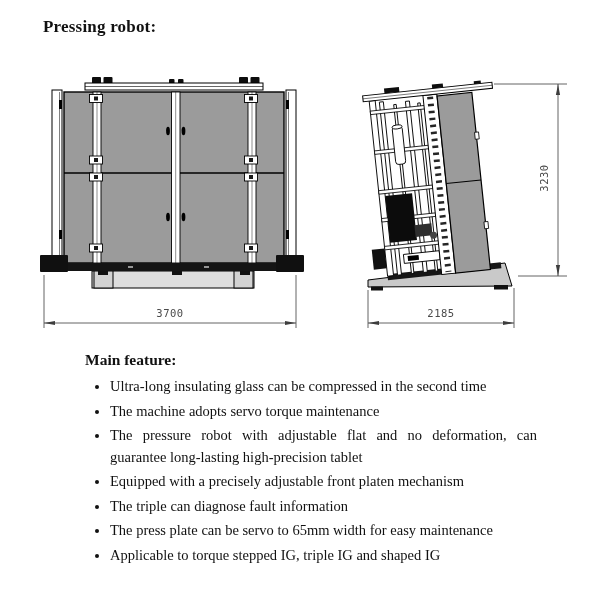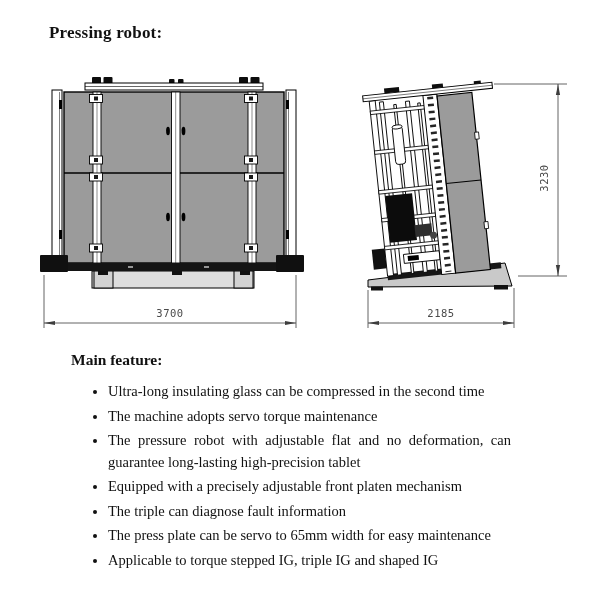--- a/index.html
+++ b/index.html
@@ -1,37 +1,37 @@
 <!DOCTYPE html>
 <html><head>
 <meta charset="utf-8">
 <style>
   html,body { margin:0; padding:0; }
   body {
     width:600px; height:600px; position:relative; background:#ffffff;
     font-family:"Liberation Serif", serif; color:#111; overflow:hidden;
   }
   #title {
-    position:absolute; left:37px; top:11px; margin:12px;
+    position:absolute; left:37px; top:11px; margin:6px;
     font-size:17px; font-weight:bold; letter-spacing:0.2px;
   }
   .drawing { position:absolute; }
   #front-view { left:36px; top:74px; }
   #side-view  { left:348px; top:74px; }
   .dim {
     font-family:"DejaVu Sans Mono", monospace; font-size:10.5px;
     fill:#4a4a4a; text-anchor:middle; letter-spacing:0.5px;
   }
   #features {
-    position:absolute; left:71px; top:351px; width:452px;
+    position:absolute; left:85px; top:351px; width:452px;
   }
   #features h2 {
     margin:0 0 7px 0; font-size:15.5px; font-weight:bold;
   }
-  #features ul { margin:12px; padding-left:25px; }
+  #features ul { margin:0; padding-left:25px; }
   #features li {
     font-size:14.5px; line-height:21.5px; margin-bottom:3px;
     text-align:justify; text-align-last:left;
   }
 </style>
 </head>
 <body>
 
 <h1 id="title">Pressing robot:</h1>
 

